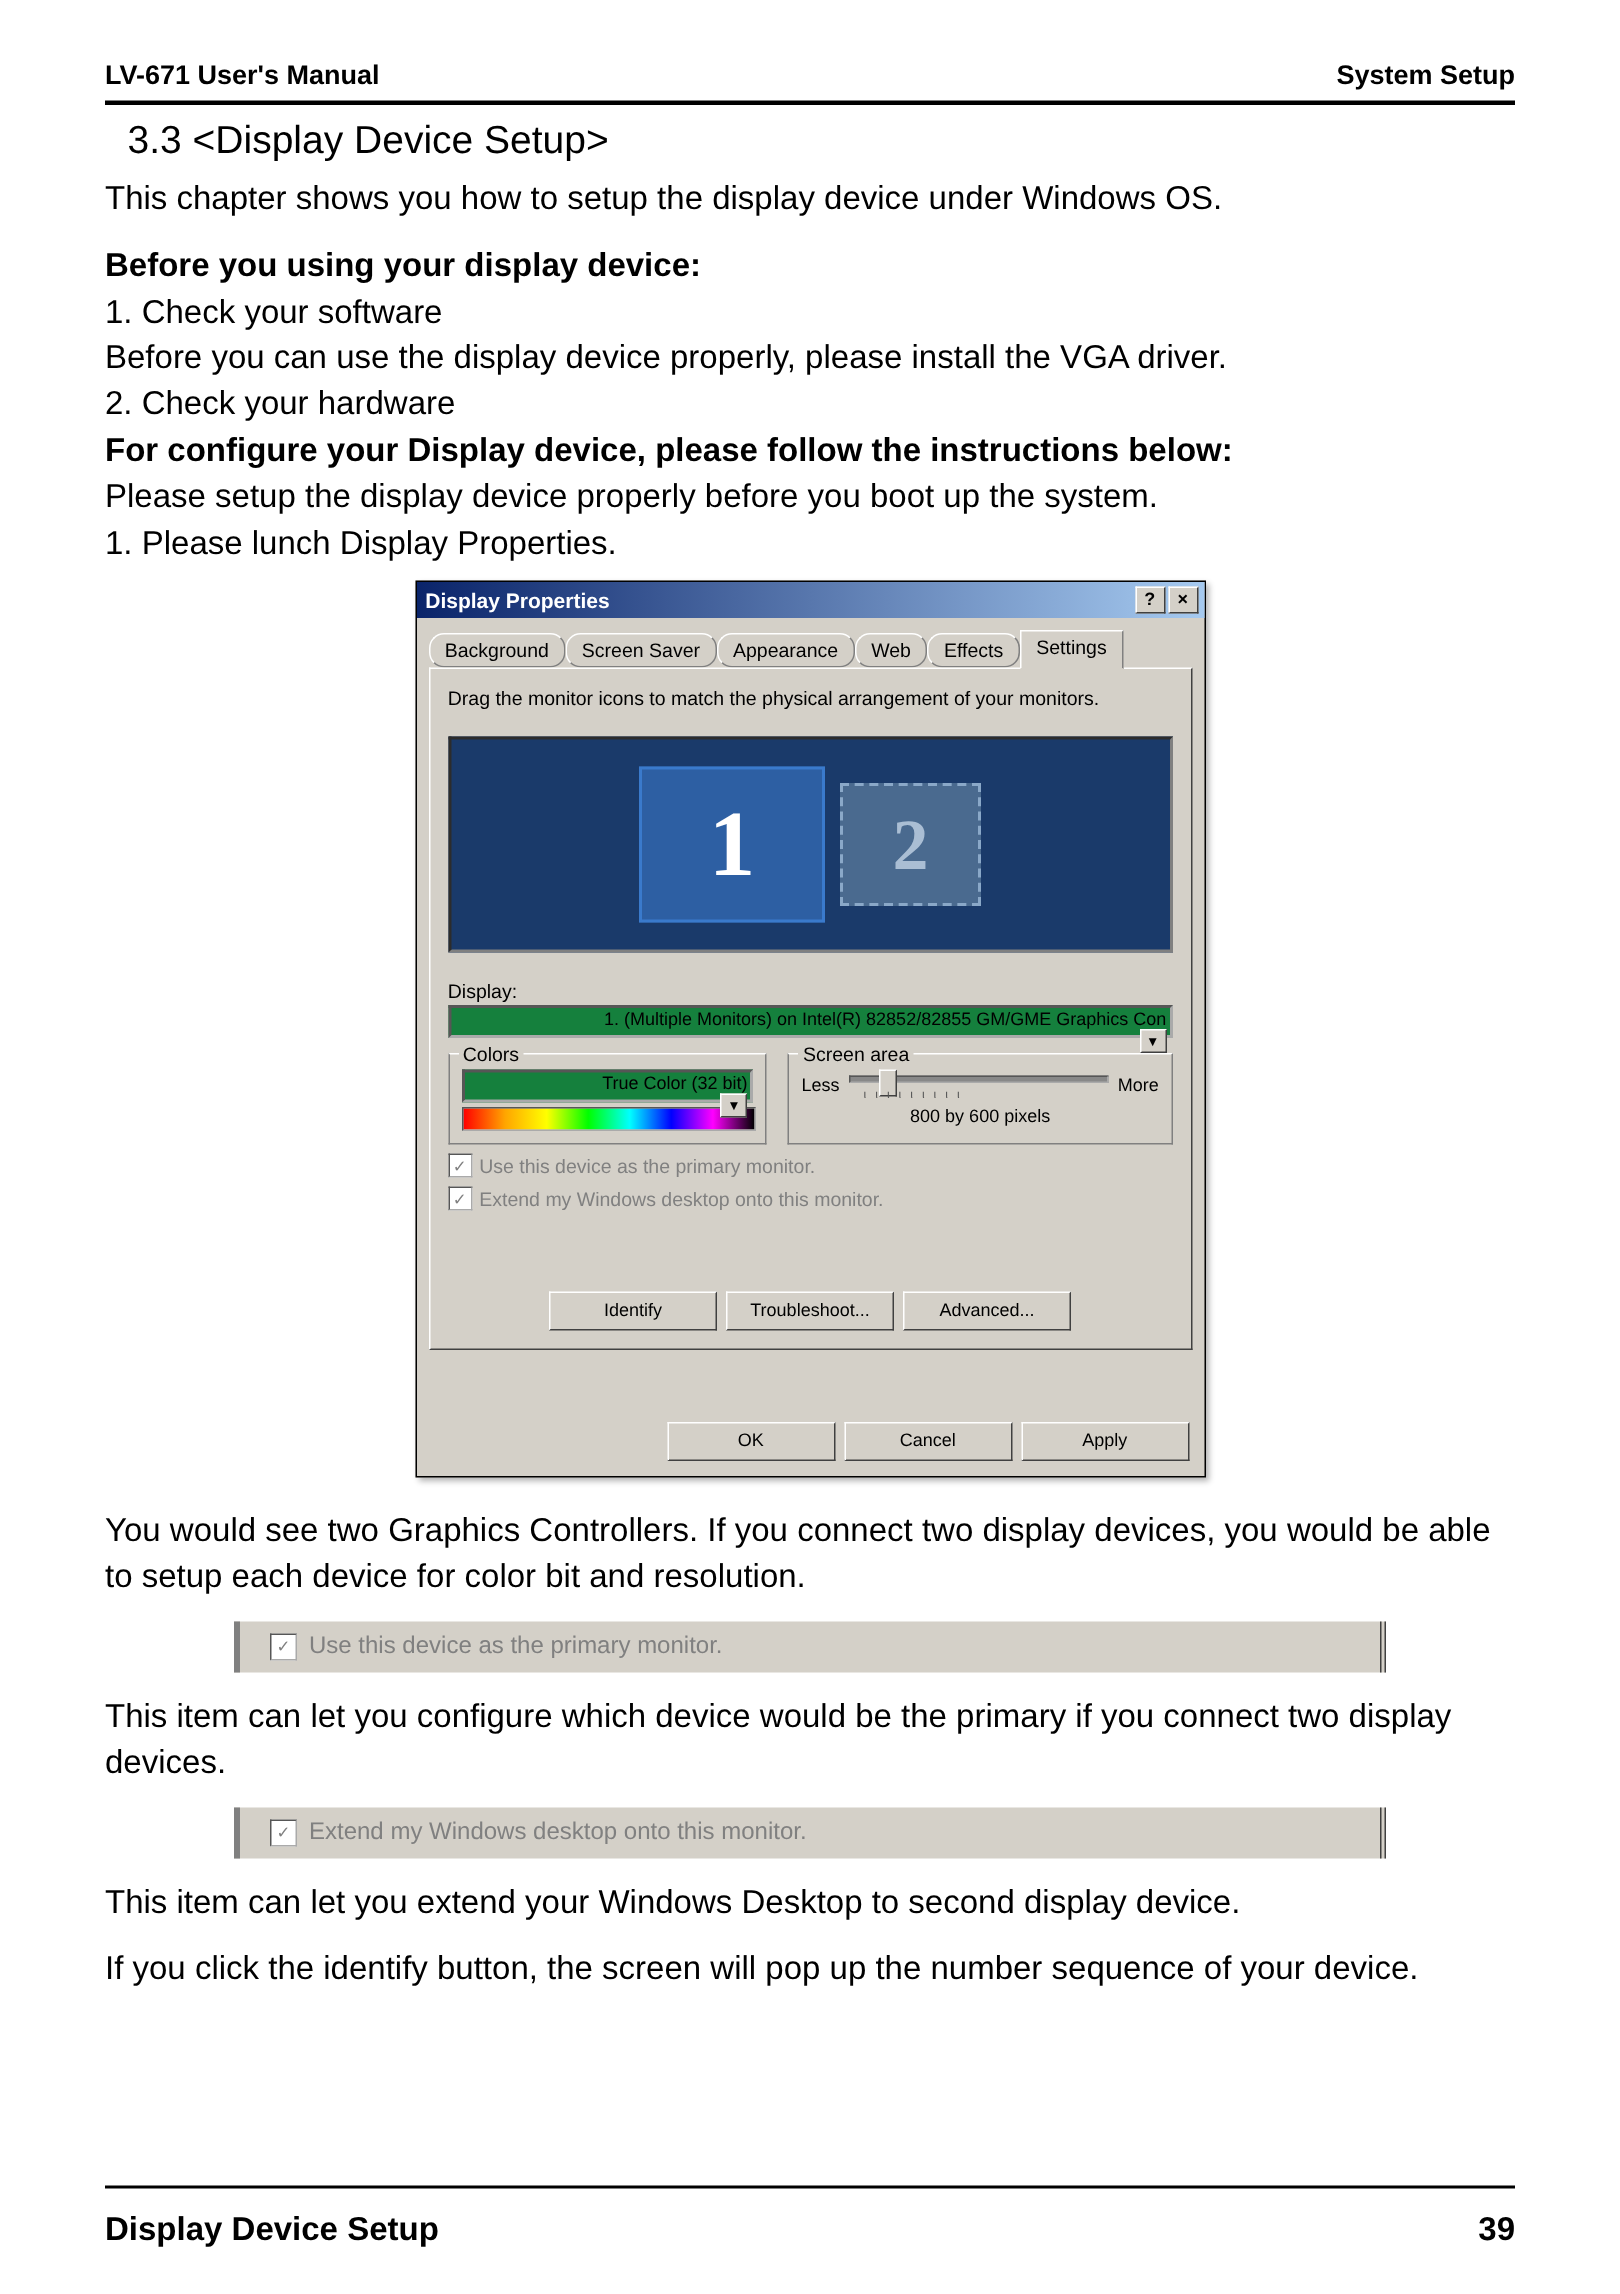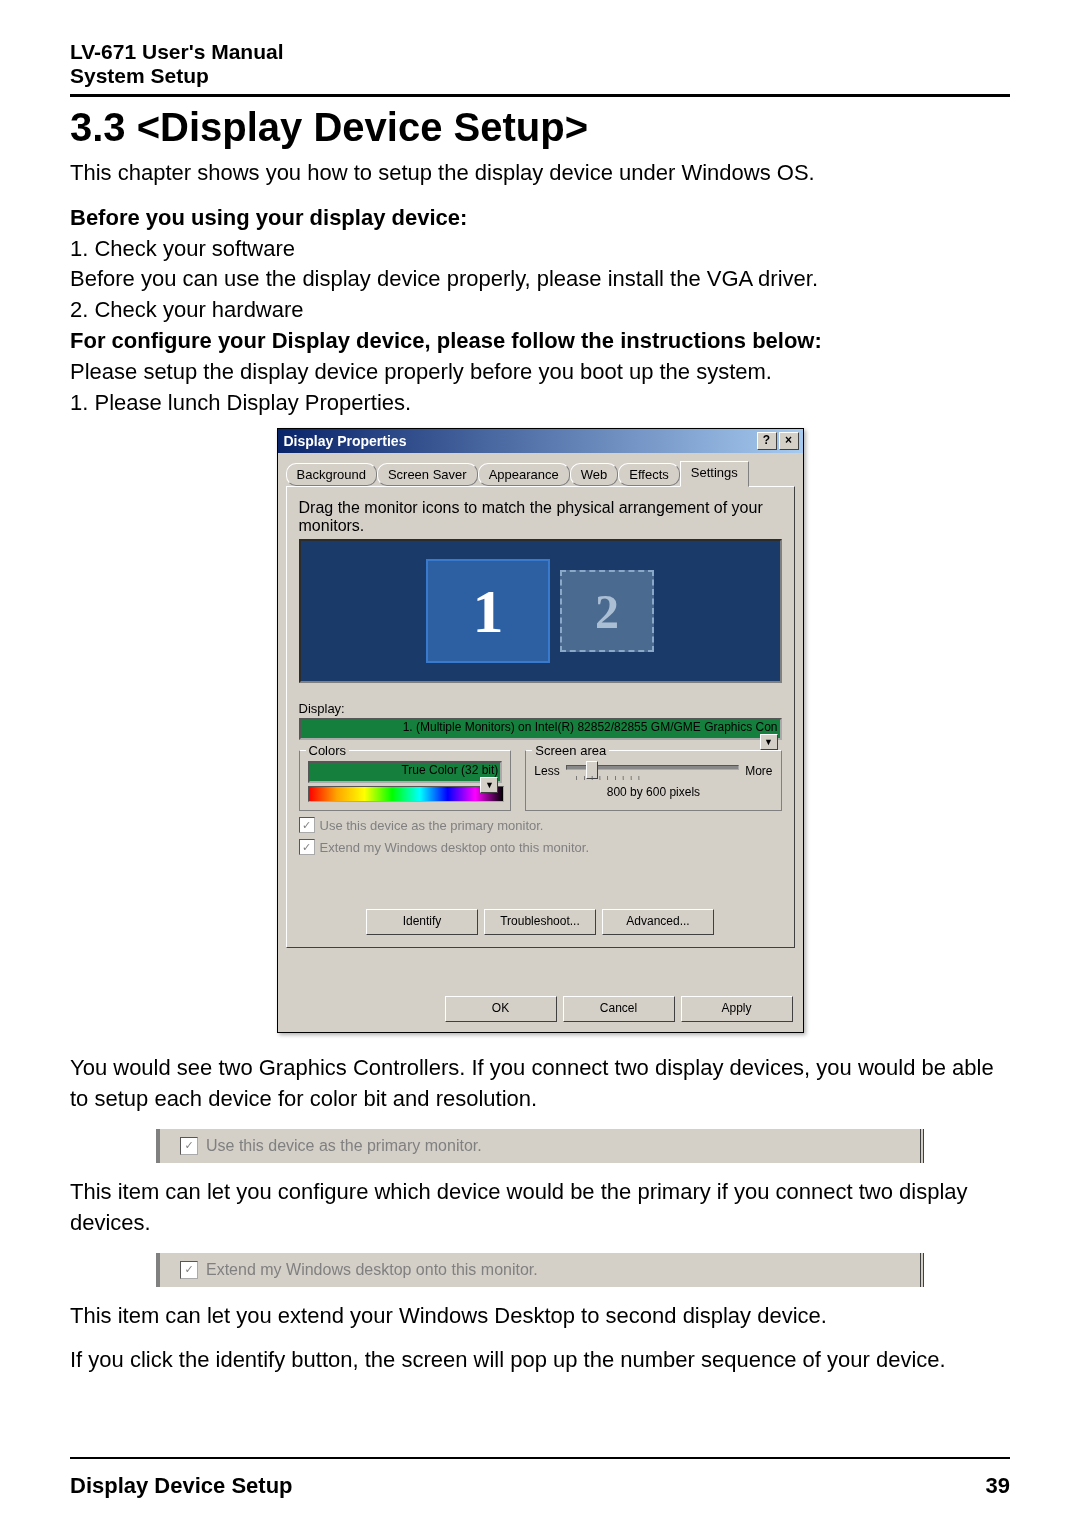--- a/index.html
+++ b/index.html
@@ -13,33 +13,32 @@
     width: 1080px;
     height: 1529px;
     box-sizing: border-box;
     padding: 40px 70px 30px 70px;
     position: relative;
   }
   .header-row {
     display: flex;
     justify-content: space-between;
     font-weight: bold;
-    font-size: 21px;
+    font-size: 18px;
     margin-bottom: 6px;
-    flex-direction: column;
   }
   .hr-line {
     border: none;
     border-top: 3px solid #000;
     margin: 0 0 8px 0;
   }
   .section-title {
-    font-size: 40px;
-    font-weight: bold;
-    margin: 0 0 8px 0;
+    font-size: 26px;
+    font-weight: normal;
+    margin: 0 0 8px 15px;
   }
   .body-text {
     font-size: 22px;
     line-height: 1.4;
   }
   .bold { font-weight: bold; }
   .footer-row {
     position: absolute;
     bottom: 30px;
     left: 70px;
@@ -123,22 +122,22 @@
   .tab-panel {
     margin: 0 8px 0 8px;
     border-top: 1px solid #fff;
     border-left: 1px solid #fff;
     border-right: 1px solid #404040;
     border-bottom: 1px solid #404040;
     padding: 12px 12px 12px 12px;
     font-size: 13px;
   }
   .instruct {
-    font-size: 16px;
-    margin-bottom: 4px;
+    font-size: 13px;
+    margin-bottom: 18px;
   }
   .monitors-box {
     background: #1a3a6a;
     border: 2px inset #808080;
     height: 140px;
     display: flex;
     align-items: center;
     justify-content: center;
     gap: 10px;
     margin-bottom: 18px;

